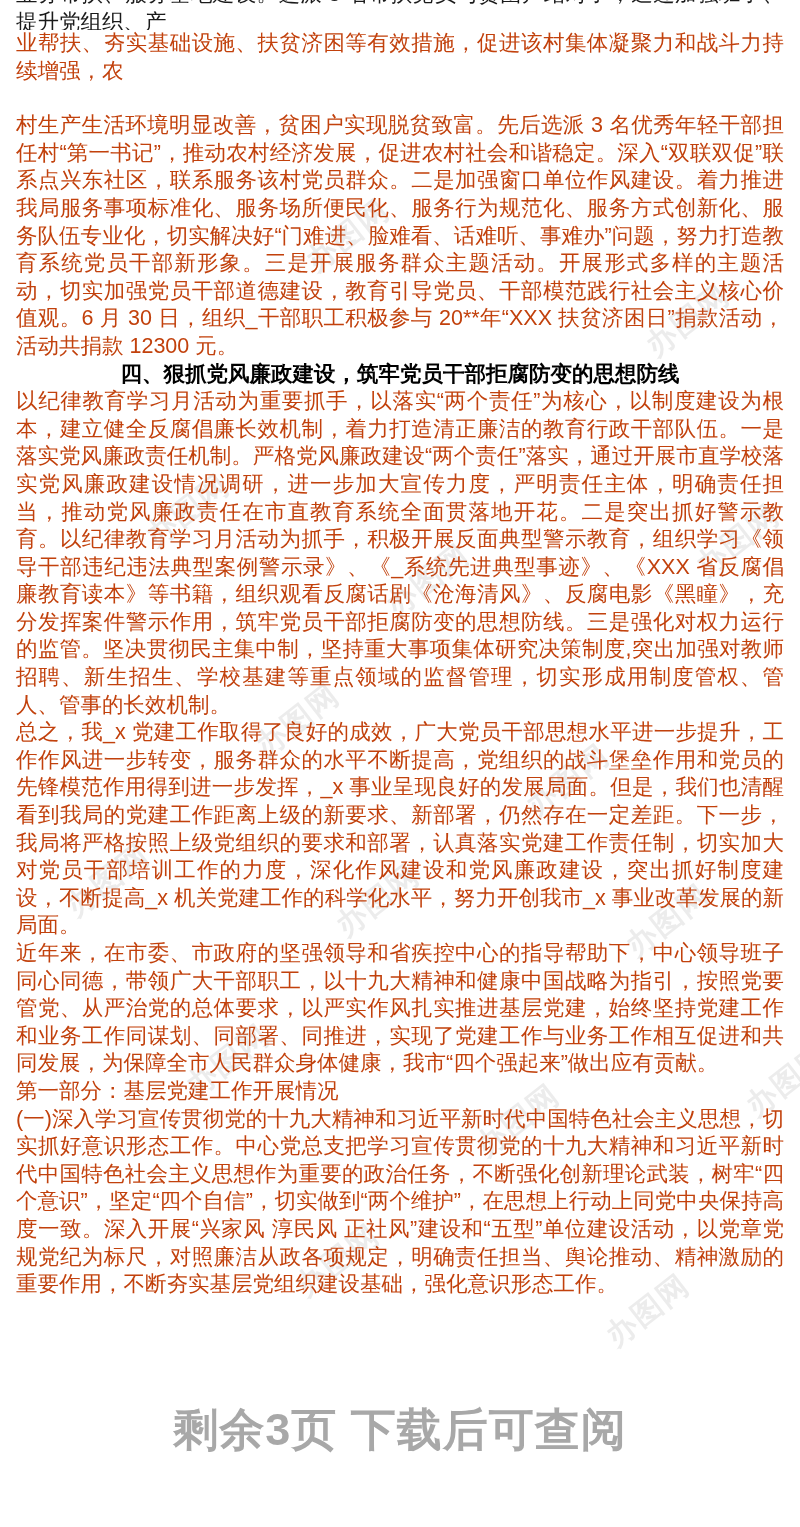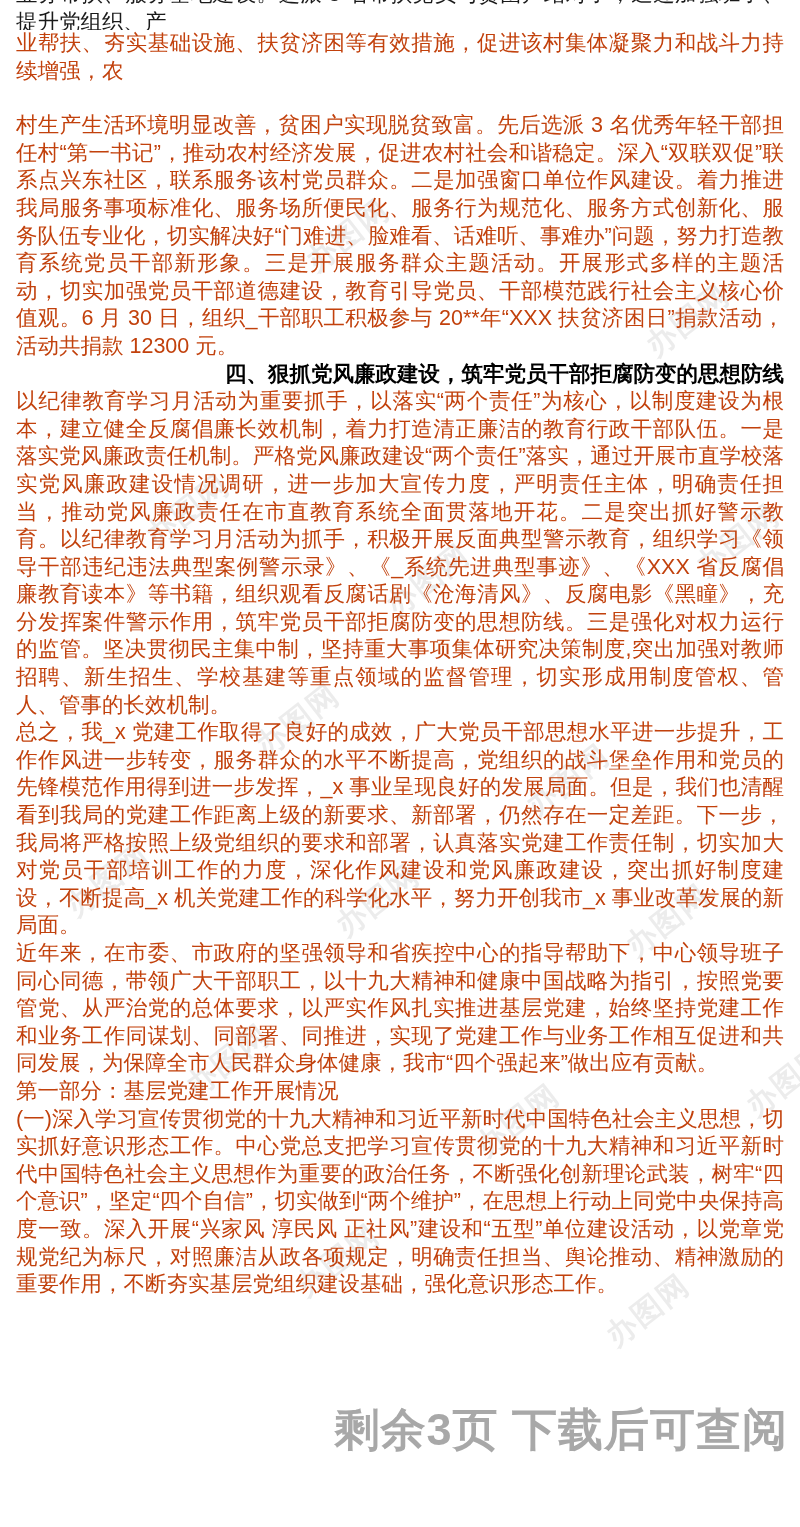--- a/index.html
+++ b/index.html
@@ -82,31 +82,31 @@
     text-justify: inter-ideograph;
     word-break: break-all;
   }
 
   p.heading {
     margin: 0;
     font-size: 21.5px;
     line-height: 27.6px;
     color: #000000;
     font-weight: 700;
-    text-align: right;
+    text-align: center;
     word-break: break-all;
   }
 
   
   .footer-notice {
     position: absolute;
     left: 0;
-    right: 12px;
+    right: 0;
     top: 1400px;
-    text-align: right;
+    text-align: center;
     z-index: 12;
   }
   .footer-notice .txt {
     display: inline-block;
     font-size: 45px;
     font-weight: 700;
     color: #a8a8a8;
     letter-spacing: 1px;
     font-family: "Liberation Sans", "DejaVu Sans", sans-serif;
   }

